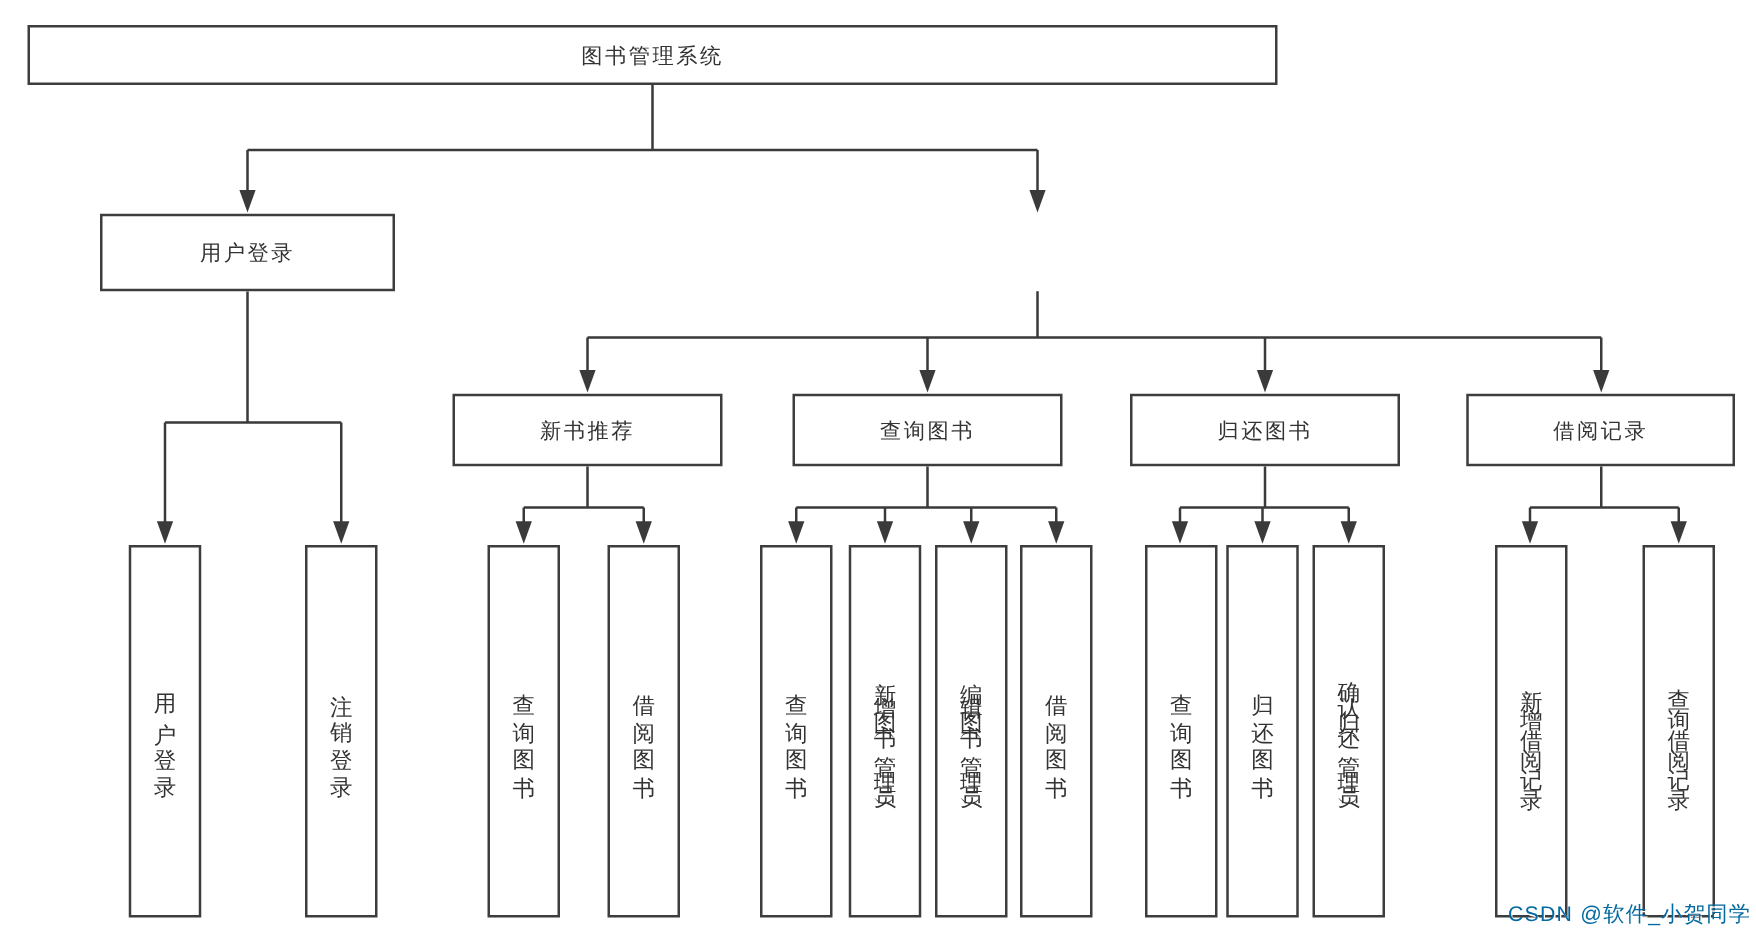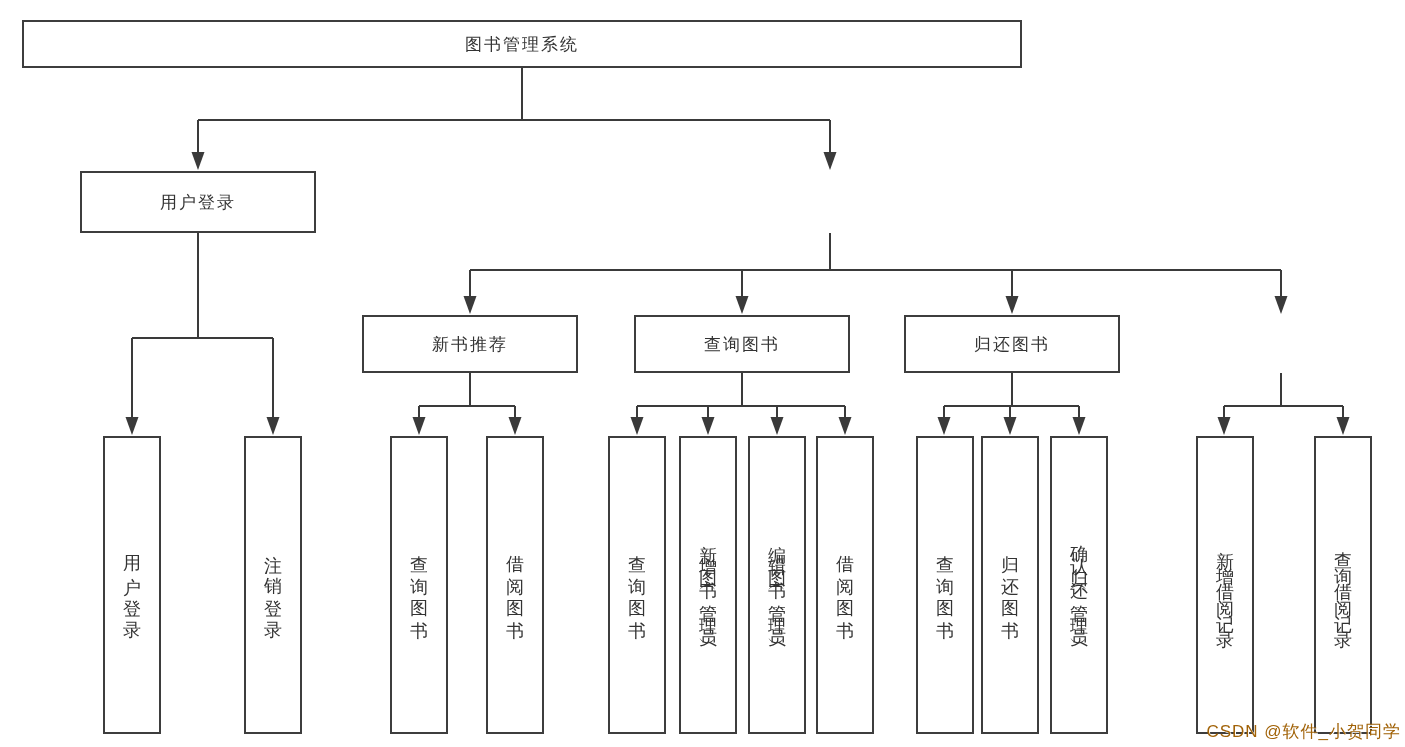--- a/index.html
+++ b/index.html
@@ -19,21 +19,21 @@
     position:absolute;box-sizing:border-box;background:#fff;border:2px solid #3d3d3d;
     z-index:2;width:58px;height:298px;top:436px;
     writing-mode:vertical-rl;text-orientation:mixed;
     text-align:center;line-height:54px;font-size:18px;color:#333;
   }
   .sp4{letter-spacing:22px;}
   .sp6{letter-spacing:16px;}
   .sp9{letter-spacing:12px;}
   #watermark{
     position:absolute;right:4px;bottom:4px;z-index:3;
-    font-size:17px;color:#a16207;text-shadow:1px 1px 0 #fff;letter-spacing:1px;
+    font-size:17px;color:#0369a1;text-shadow:1px 1px 0 #fff;letter-spacing:1px;
   }
 </style>
 </head>
 <body>
 
 <div id="stage">
 
   <svg id="wires" width="1405" height="747" viewBox="0 0 1405 747">
 
     <g>
@@ -84,20 +84,21 @@
     </g>
   </svg>
 
   <div class="node" style="left:22px;top:20px;width:1000px;height:48px">图书管理系统</div>
 
   <div class="node" style="left:80px;top:171px;width:236px;height:62px">用户登录</div>
 
   <div class="node" style="left:362px;top:315px;width:216px;height:58px">新书推荐</div>
   <div class="node" style="left:634px;top:315px;width:216px;height:58px">查询图书</div>
   <div class="node" style="left:904px;top:315px;width:216px;height:58px">归还图书</div>
+  <div class="node" style="left:1173px;top:315px;width:215px;height:58px">借阅记录</div>
 
   <div class="leaf sp4" style="left:103px">用户登录</div>
   <div class="leaf sp4" style="left:244px">注销登录</div>
 
   <div class="leaf sp4" style="left:390px">查询图书</div>
   <div class="leaf sp4" style="left:486px">借阅图书</div>
 
   <div class="leaf sp4" style="left:608px">查询图书</div>
   <div class="leaf sp9" style="left:679px">新增图书（管理员）</div>
   <div class="leaf sp9" style="left:748px">编辑图书（管理员）</div>

